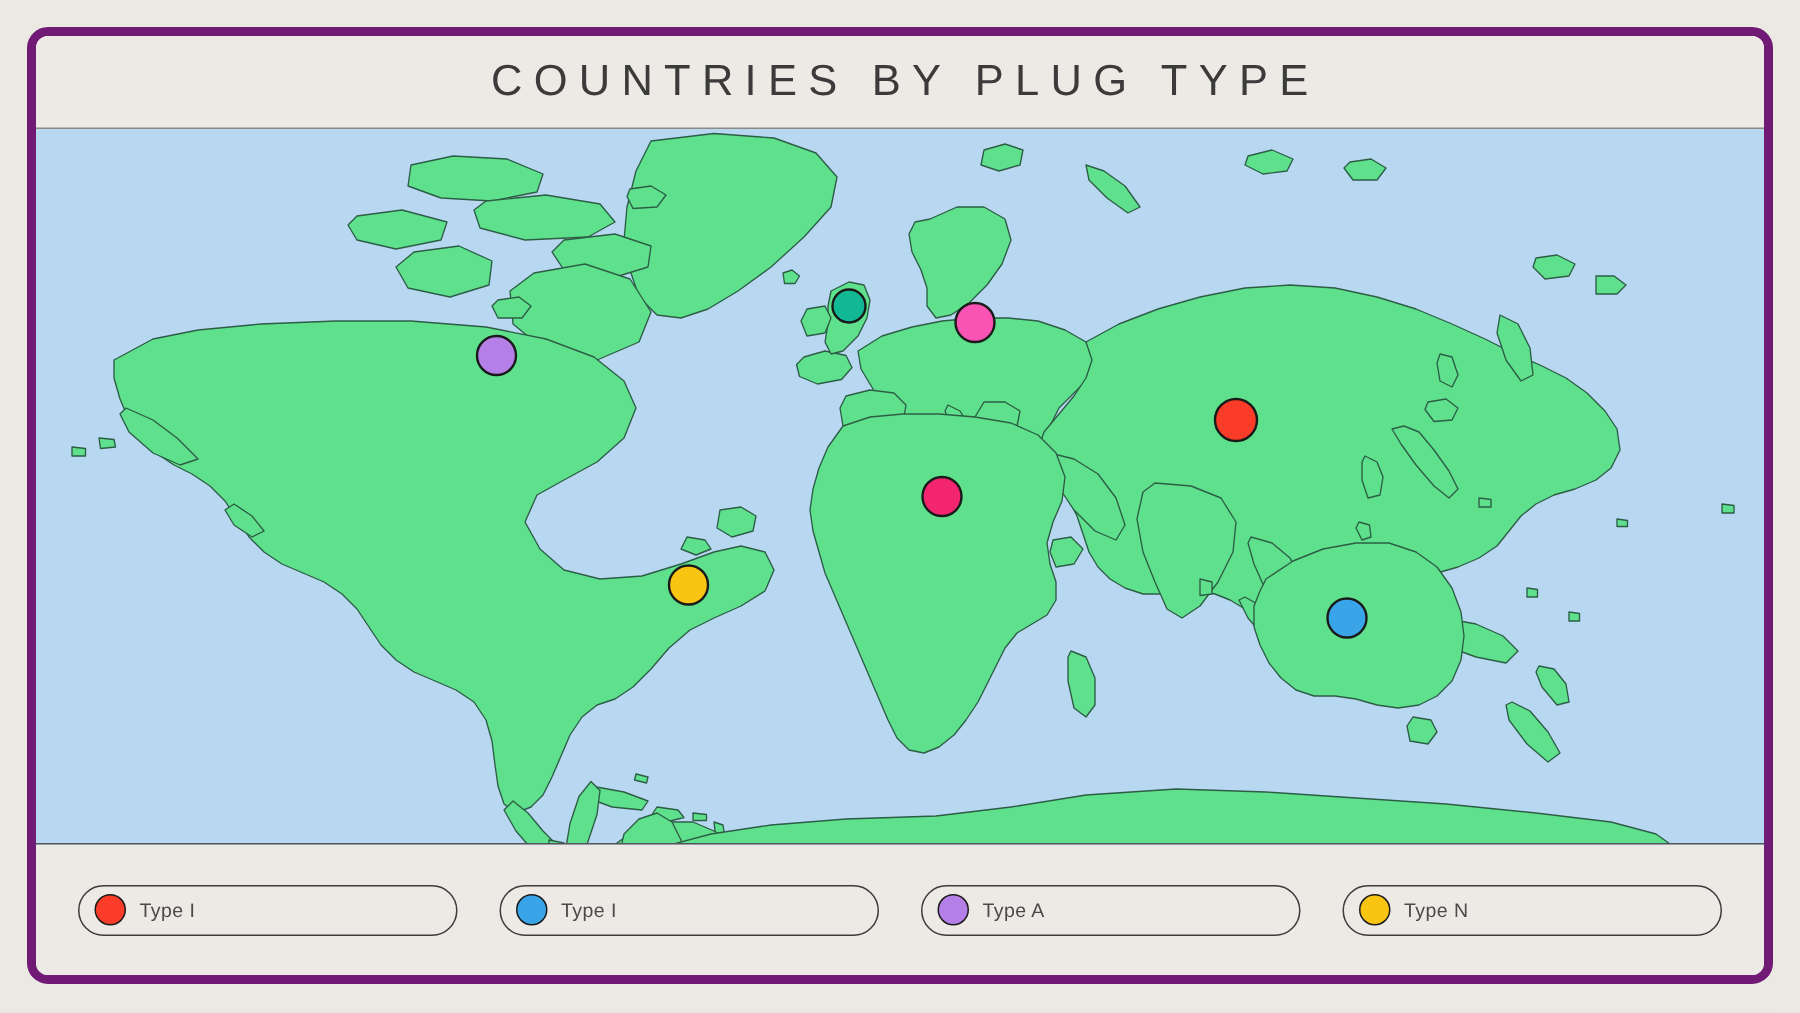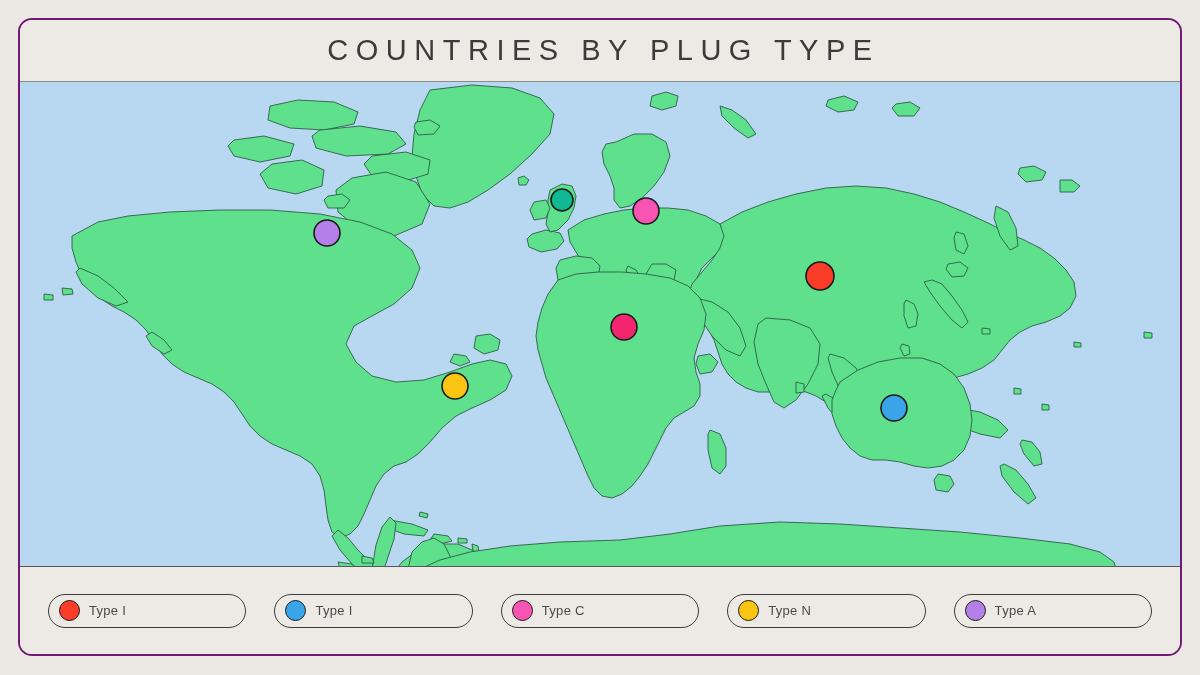--- a/index.html
+++ b/index.html
@@ -20,21 +20,21 @@
     height: 675px;
     background: #ece9e4;
   }
   
   .frame {
     position: absolute;
     left: 18px;
     top: 18px;
     width: 1164px;
     height: 638px;
-    border: 2px solid #701a75;
+    border: 6px solid #701a75;
     border-radius: 14px;
     background: #edeae5;
     box-sizing: border-box;
     overflow: hidden;
     display: flex;
     flex-direction: column;
     text-align: center;
   }
   
   .header {
@@ -294,30 +294,26 @@
         <span class="legend-label">Type I</span>
       </div>
 
 
       <div class="legend-item">
         <span class="swatch" style="background: rgb(57, 165, 232);"></span>
         <span class="legend-label">Type I</span>
       </div>
 
 
+
       <div class="legend-item">
-        <span class="swatch" style="background: rgb(249, 84, 180);"></span>
-        <span class="legend-label">Type C</span>
+        <span class="swatch" style="background: rgb(181, 127, 232);"></span>
+        <span class="legend-label">Type A</span>
       </div>
 
       <div class="legend-item">
         <span class="swatch" style="background: rgb(249, 196, 18);"></span>
         <span class="legend-label">Type N</span>
       </div>
 
-      <div class="legend-item">
-        <span class="swatch" style="background: rgb(181, 127, 232);"></span>
-        <span class="legend-label">Type A</span>
-      </div>
-
     </div>
   </div>
 </div>
 
 </body></html>

